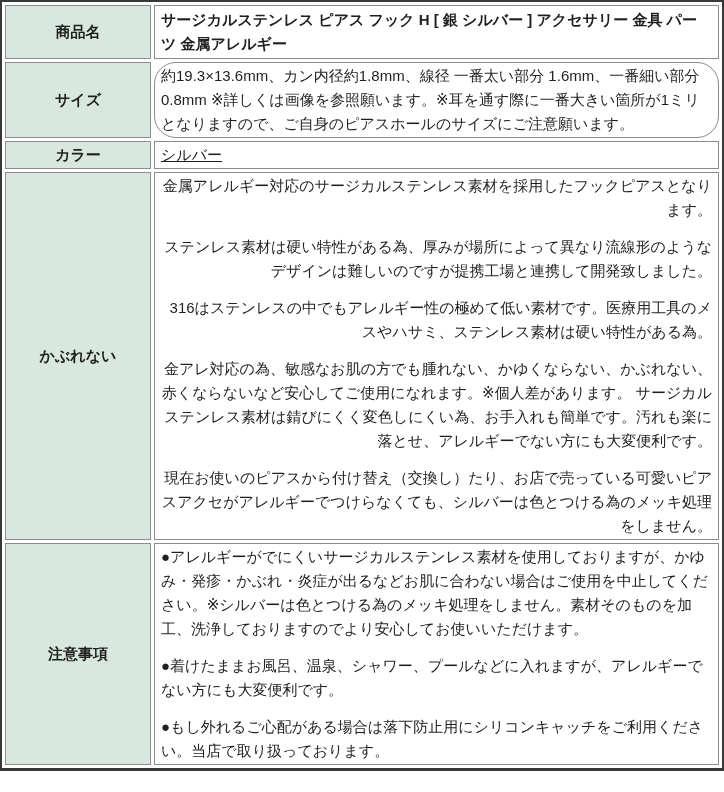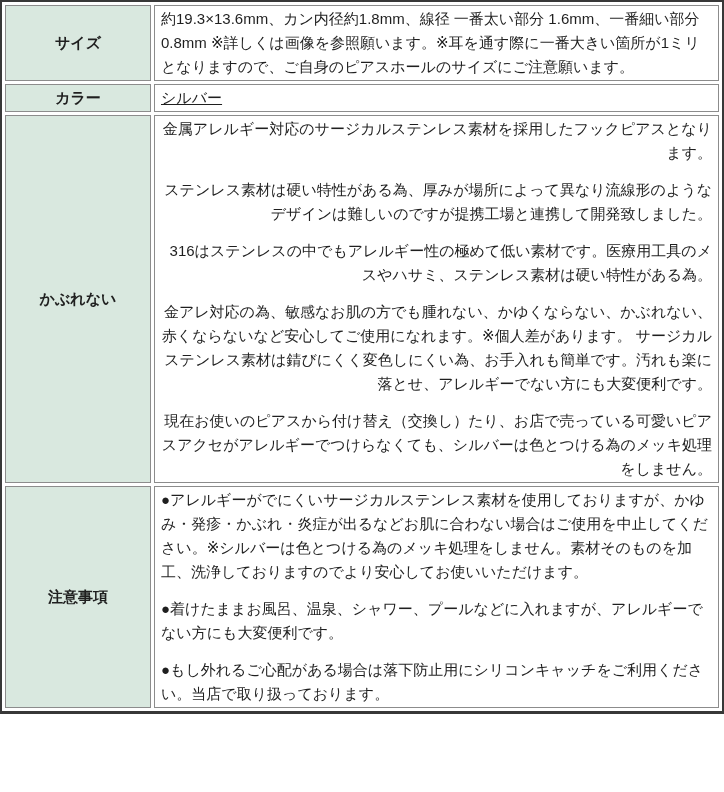--- a/index.html
+++ b/index.html
@@ -42,32 +42,38 @@
     line-height:24px;
     padding:1px 6px;
     vertical-align:middle;
     word-break:break-all;
     overflow-wrap:anywhere;
     color:var(--text);
   }
   table.spec td p{margin:0;}
   table.spec td p + p{margin-top:13px;}
   tr.row-product-name td{font-weight:bold;height:50px;}
-  tr.row-size td{height:72px;}
+  tr.row-size td{height:72px;border-radius:22px;}
   tr.row-material td{height:24px;}
   tr.row-color td{height:24px;text-decoration:underline;}
   tr.row-description td{height:314px;text-align:right;}
   tr.row-notes td{height:206px;}
 </style>
 </head>
 <body>
 
 <div class="page">
   <table class="spec">
     <tbody>
+        <tr class="row-product-name">
+          <th>商品名</th>
+          <td>
+            <p>サージカルステンレス ピアス フック H [ 銀 シルバー ] アクセサリー 金具 パーツ 金属アレルギー</p>
+          </td>
+        </tr>
         <tr class="row-size">
           <th>サイズ</th>
           <td>
             <p>約19.3×13.6mm、カン内径約1.8mm、線径 一番太い部分 1.6mm、一番細い部分 0.8mm ※詳しくは画像を参照願います。※耳を通す際に一番大きい箇所が1ミリとなりますので、ご自身のピアスホールのサイズにご注意願います。</p>
           </td>
         </tr>
         <tr class="row-color">
           <th>カラー</th>
           <td>
             <p>シルバー</p>

